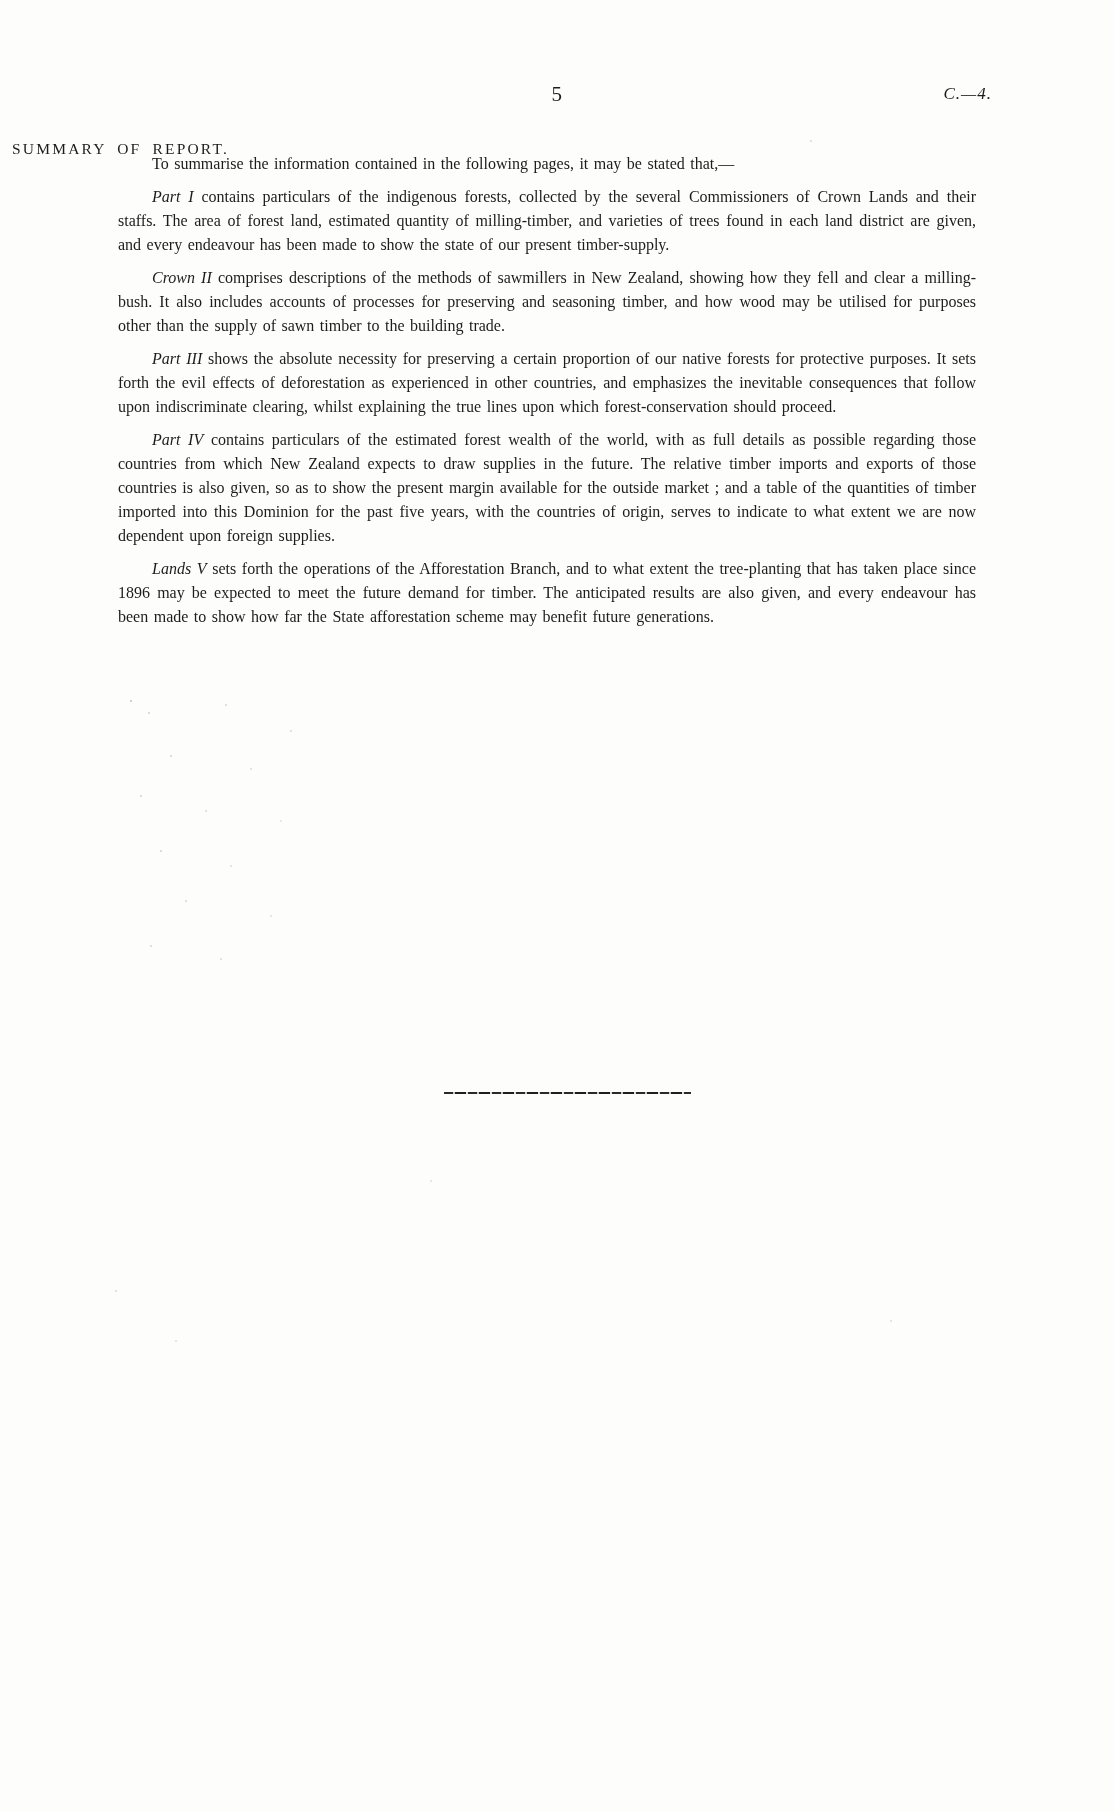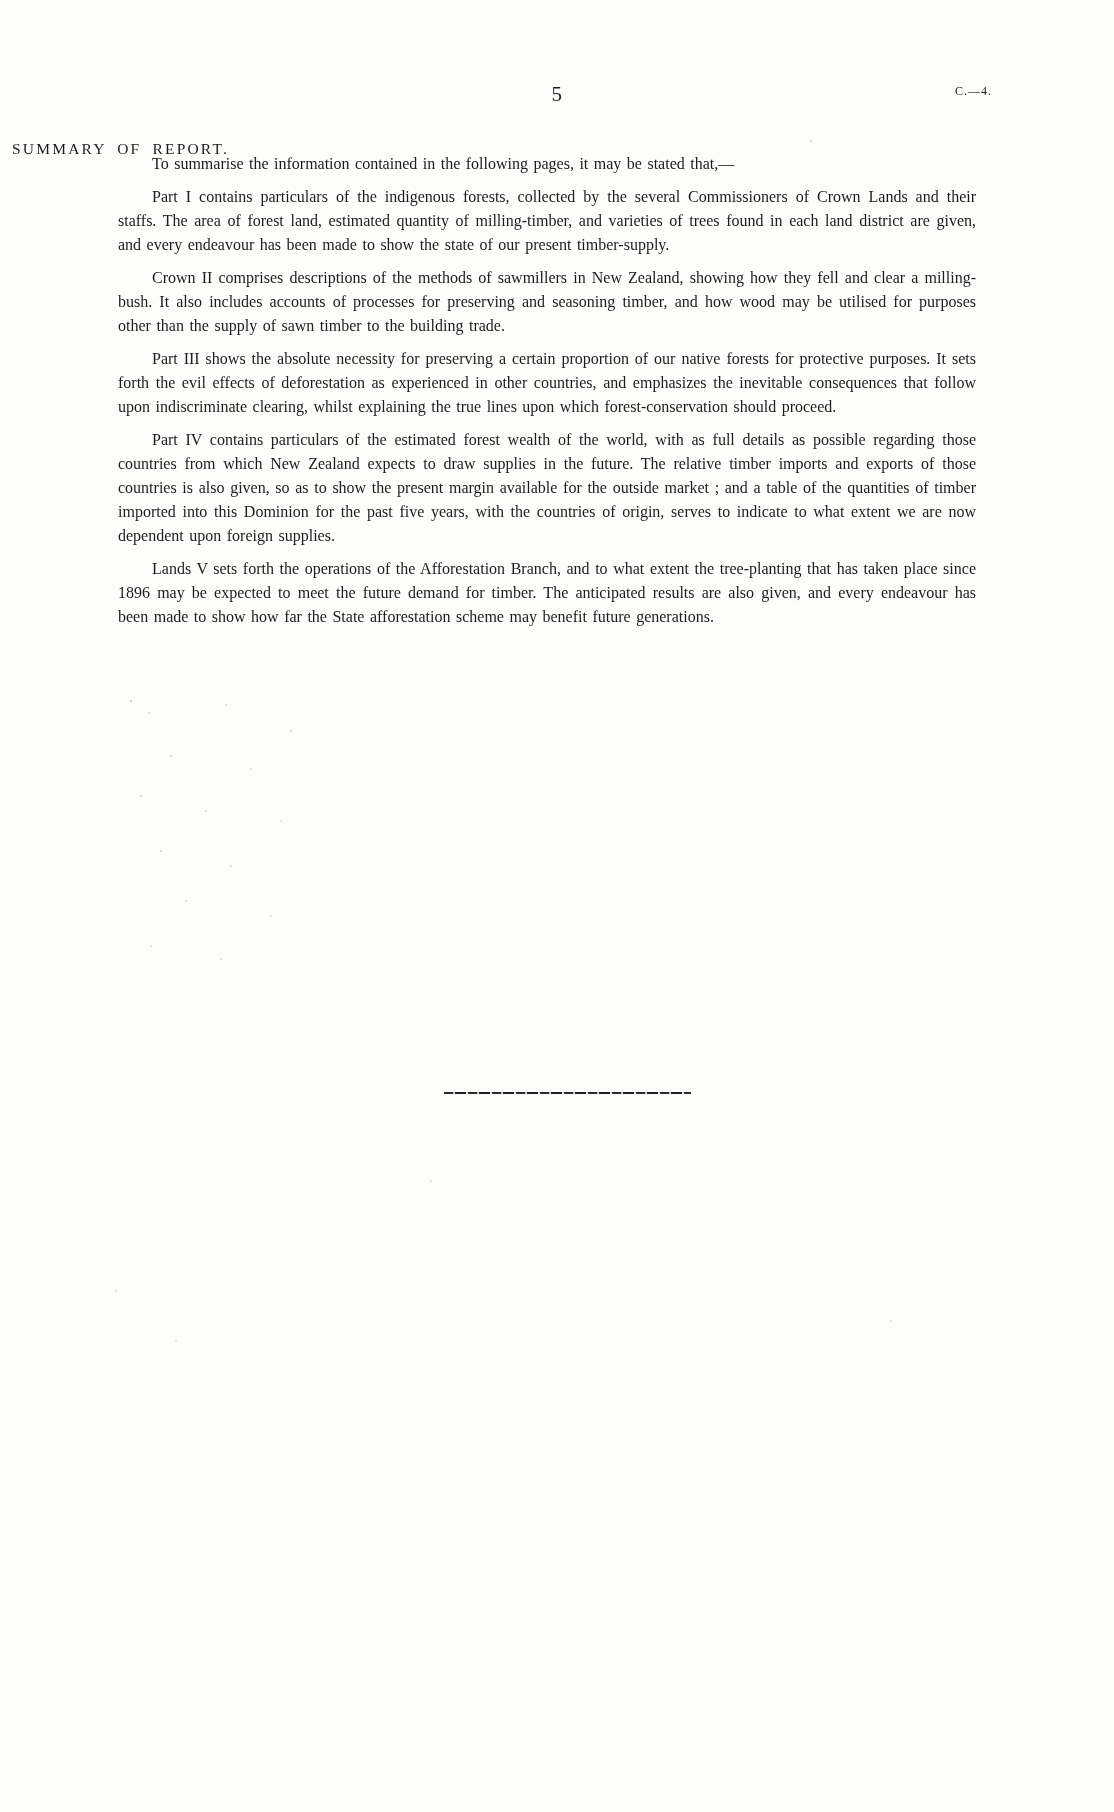--- a/index.html
+++ b/index.html
@@ -23,22 +23,23 @@
     left: 0;
     width: 100%;
     text-align: center;
     font-size: 21px;
     letter-spacing: 0.5px;
   }
   .doc-ref {
     position: absolute;
     top: 84px;
     right: 122px;
-    font-size: 12px;
+    font-size: 17px;
     letter-spacing: 1px;
+    font-style: italic;
   }
   .report-title {
     position: absolute;
     top: 140px;
     left: 0;
     width: 100%;
     font-size: 15.5px;
     letter-spacing: 2.2px;
     word-spacing: 5px;
     padding-left: 12px;
@@ -54,20 +55,21 @@
   }
   .body-text p {
     margin: 0 0 0 0;
     text-indent: 34px;
     word-spacing: 1.5px;
   }
   .body-text p + p {
     margin-top: 9px;
   }
   .part-label {
+    font-style: italic;
   }
   .separator-rule {
     position: absolute;
     top: 1092px;
     left: 444px;
     width: 247px;
     height: 2px;
     background: repeating-linear-gradient(
       90deg,
       #2a2a2a 0px, #2a2a2a 9px,

